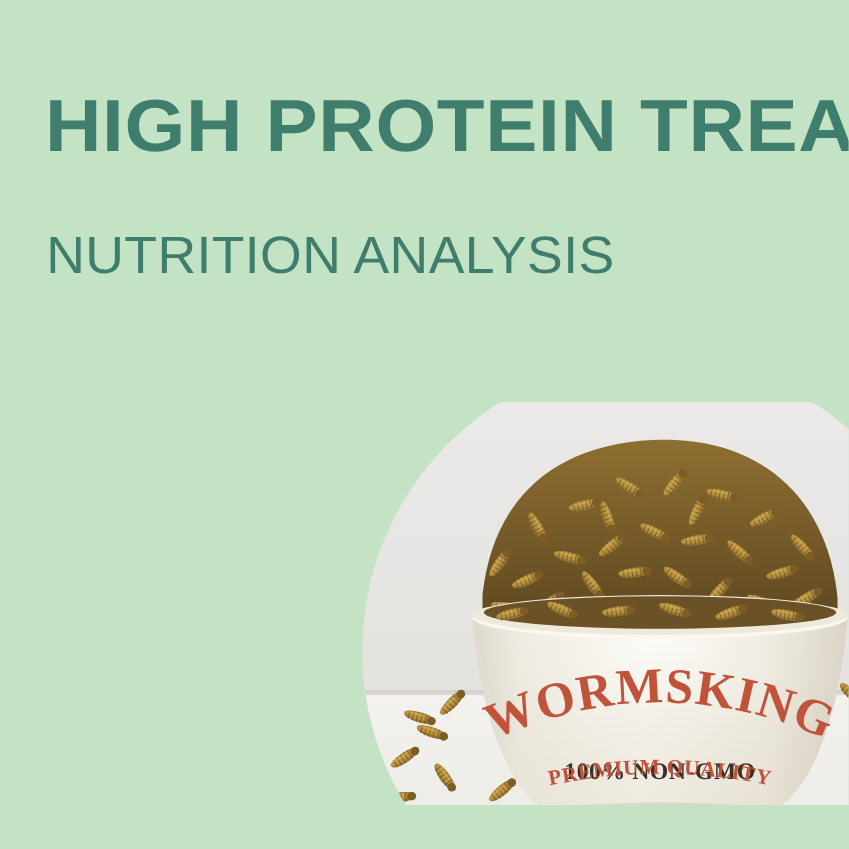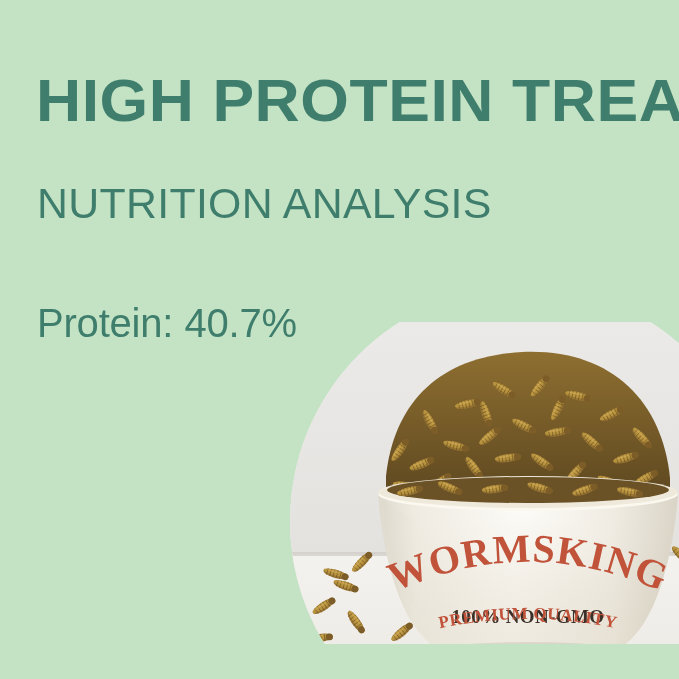--- a/index.html
+++ b/index.html
@@ -109,24 +109,20 @@
 </head>
 <body style="background: rgb(196, 227, 196);">
 
 <div id="infographic" style="background: rgb(196, 227, 196);">
 
   <div class="headline">HIGH PROTEIN TREATS</div>
 
   <div class="subhead">NUTRITION ANALYSIS</div>
 
   <ul class="nutrition-list">
-    <li>
-      <span class="nlabel">Protein:</span>
-      <span class="nvalue">40.7%</span>
-    </li>
   </ul>
 
   <div class="photo-wrap">
     <div class="photo-circle">
       <div class="photo-inner">
         <svg class="photo-svg" viewBox="0 0 470 470" preserveAspectRatio="xMidYMid slice">
           <defs>
             <linearGradient id="bgWall" x1="0" y1="0" x2="0" y2="1">
               <stop offset="0%" stop-color="#ecebe9"></stop>
               <stop offset="70%" stop-color="#e2e0dd"></stop>

